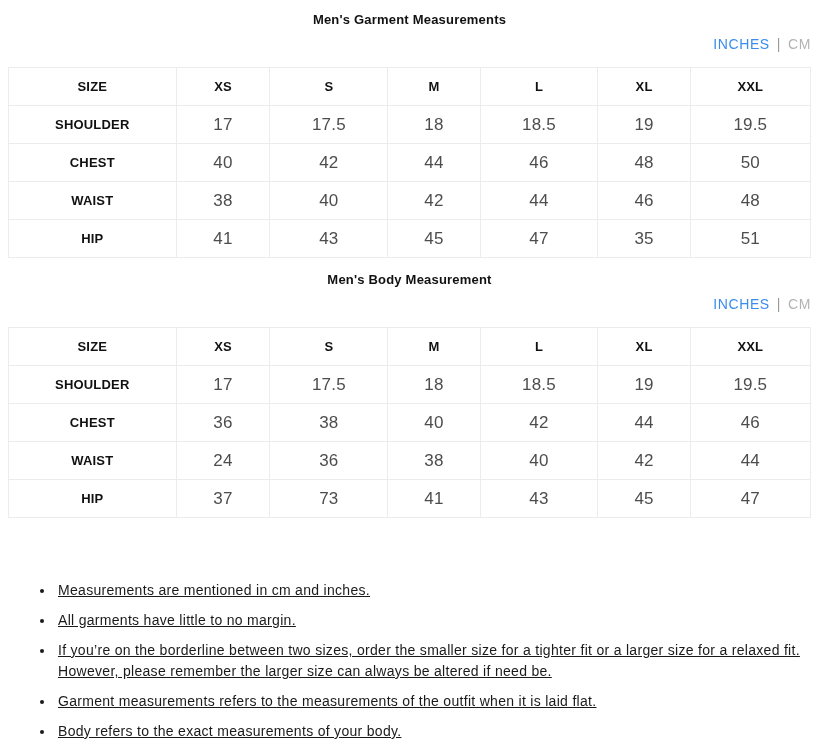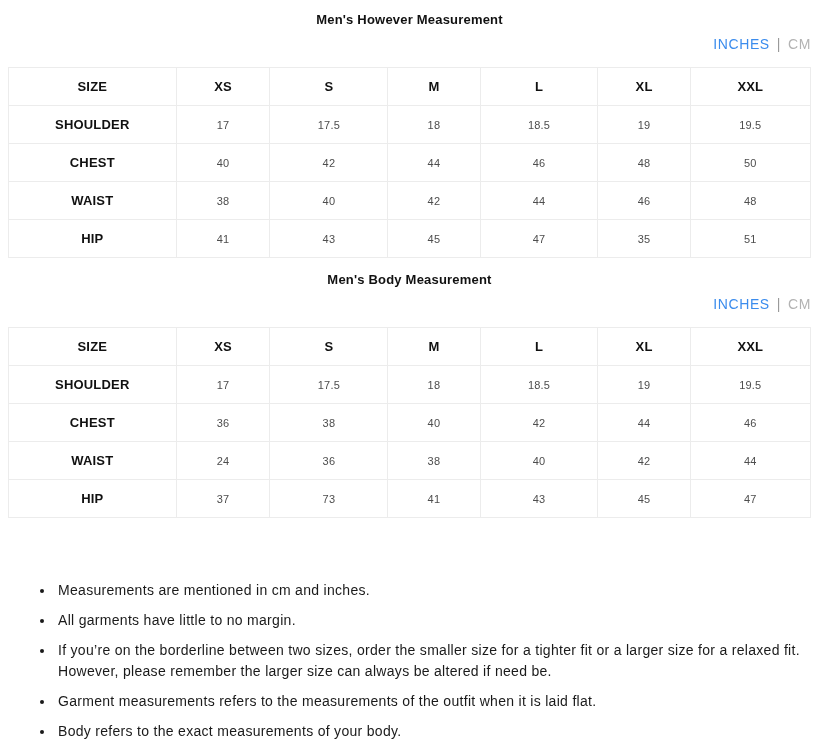--- a/index.html
+++ b/index.html
@@ -45,44 +45,45 @@
     vertical-align: middle;
     padding: 0 4px;
     letter-spacing: 0.2px;
   }
   table.size-table th {
     font-size: 13px;
     font-weight: bold;
     color: #111;
   }
   table.size-table td {
-    font-size: 11px;
+    font-size: 17px;
     font-weight: normal;
     color: #4d4d4d;
   }
   .section-body { margin-top: 14px; }
   ul.notes {
     margin: 62px 0 0;
     padding: 0 10px 0 47px;
     list-style: disc;
   }
   ul.notes li {
     font-size: 14px;
     line-height: 21px;
     letter-spacing: 0.3px;
     color: #1a1a1a;
     margin-bottom: 9px;
     padding-left: 3px;
+    text-decoration: underline;
   }
 </style>
 </head>
 <body>
 
 <section class="measure-section">
-  <h2 class="section-title">Men's However Measurement</h2>
+  <h2 class="section-title">Men's Garment Measurements</h2>
   <div class="unit-toggle">
     <a class="unit-active">INCHES</a><span class="unit-sep">|</span><a class="unit-inactive">CM</a>
   </div>
   <table class="size-table">
     <colgroup>
       <col style="width:20.9%">
         <col style="width:11.7%">
         <col style="width:14.7%">
         <col style="width:11.5%">
         <col style="width:14.7%">

